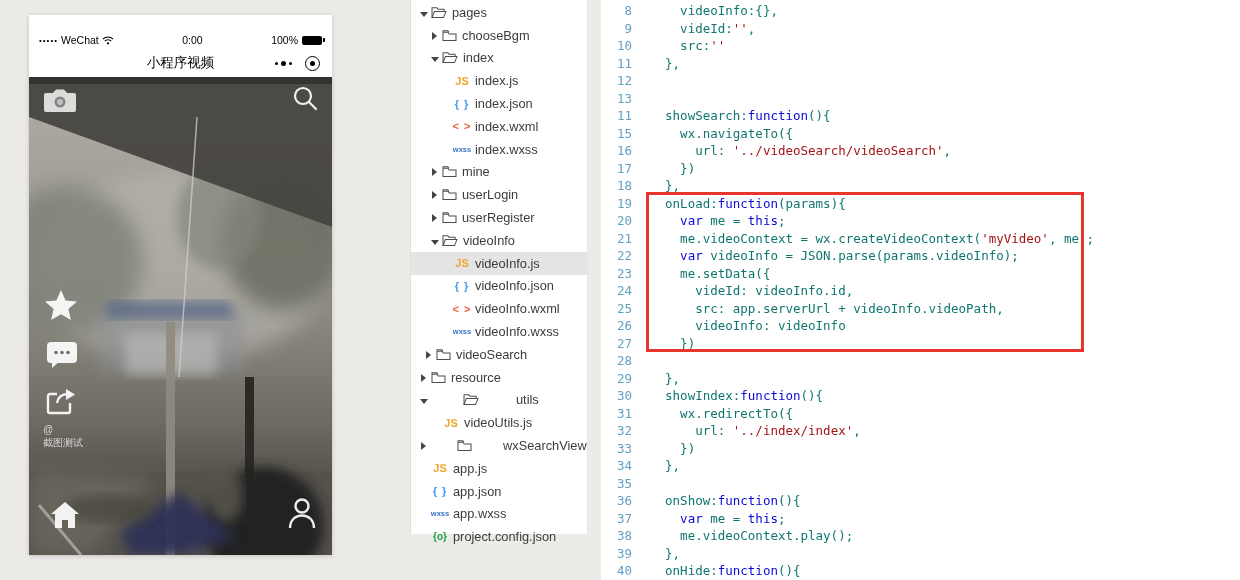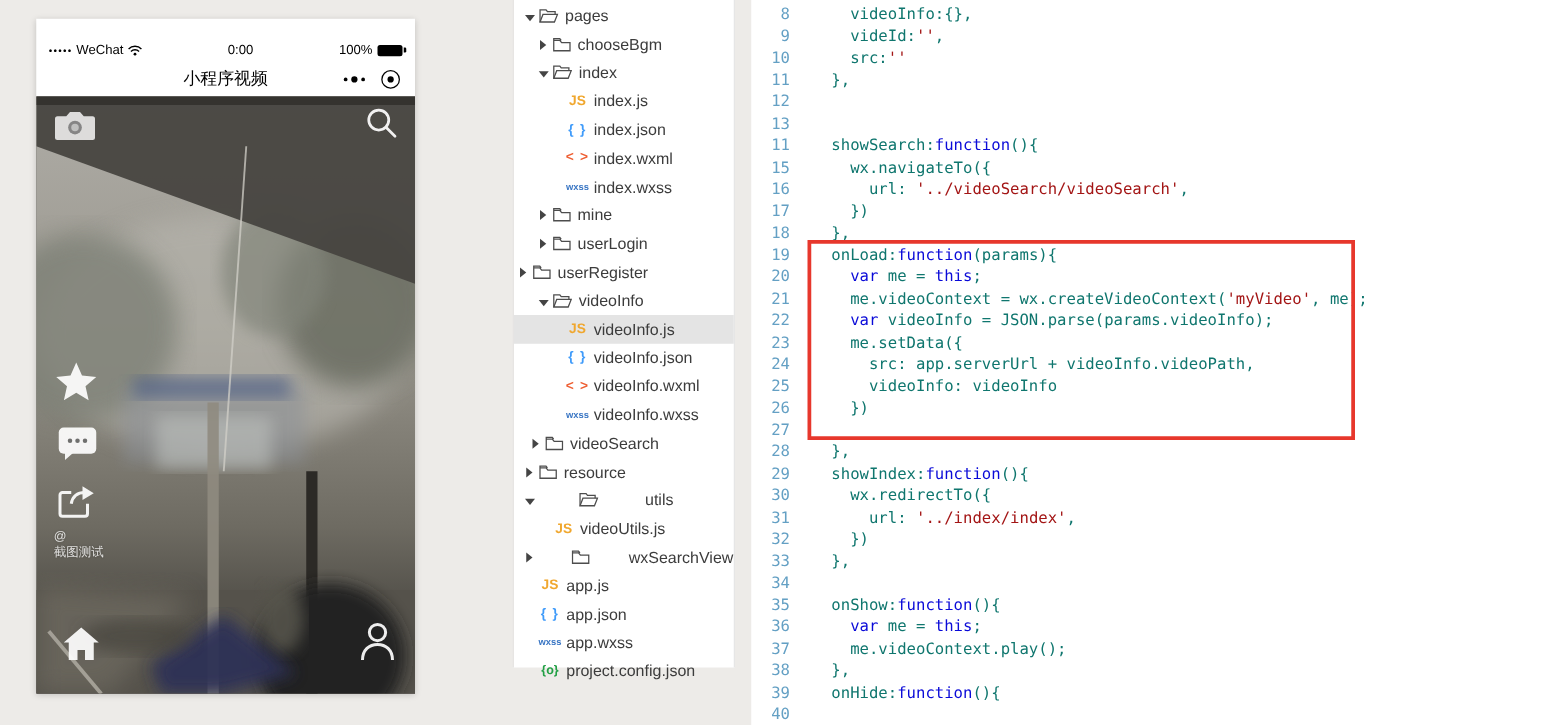--- a/index.html
+++ b/index.html
@@ -242,21 +242,21 @@
     </div>
     <div class="tree-row" style="padding-left: 20px;">
       <span class="tw"><span class="arrow-closed" style="display: inline-block;"></span></span>
       <span class="foldicon">
         <svg width="15" height="13" viewBox="0 0 16 14">
           <path d="M1 3.5 h5.2 l1.6 2 H15 v7 H1 z M1 3.5 V2 h5.2 l1.2 1.5" fill="none" stroke="#4d4d4d" stroke-width="1.1"></path>
         </svg>
       </span>
       <span>userLogin</span>
     </div>
-    <div class="tree-row" style="padding-left: 4px;">
+    <div class="tree-row" style="padding-left: 20px;">
       <span class="tw"><span class="arrow-closed" style="display: inline-block;"></span></span>
       <span class="foldicon">
         <svg width="15" height="13" viewBox="0 0 16 14">
           <path d="M1 3.5 h5.2 l1.6 2 H15 v7 H1 z M1 3.5 V2 h5.2 l1.2 1.5" fill="none" stroke="#4d4d4d" stroke-width="1.1"></path>
         </svg>
       </span>
       <span>userRegister</span>
     </div>
     <div class="tree-row" style="padding-left: 20px;">
       <span class="tw"><span class="arrow-open" style="display: inline-block;"></span></span>
@@ -389,20 +389,21 @@
       <div class="cl"><span class="d">  showSearch:</span><span class="k">function</span><span class="d">(){</span></div>
       <div class="cl"><span class="d">    wx.navigateTo({</span></div>
       <div class="cl"><span class="d">      url: </span><span class="s">'../videoSearch/videoSearch'</span><span class="d">,</span></div>
       <div class="cl"><span class="d">    })</span></div>
       <div class="cl"><span class="d">  },</span></div>
       <div class="cl"><span class="d">  onLoad:</span><span class="k">function</span><span class="d">(params){</span></div>
       <div class="cl"><span class="d">    </span><span class="k">var</span><span class="d"> me = </span><span class="k">this</span><span class="d">;</span></div>
       <div class="cl"><span class="d">    me.videoContext = wx.createVideoContext(</span><span class="s">'myVideo'</span><span class="d">, me);</span></div>
       <div class="cl"><span class="d">    </span><span class="k">var</span><span class="d"> videoInfo = JSON.parse(params.videoInfo);</span></div>
       <div class="cl"><span class="d">    me.setData({</span></div>
+      <div class="cl"><span class="d">      videId: videoInfo.id,</span></div>
       <div class="cl"><span class="d">      src: app.serverUrl + videoInfo.videoPath,</span></div>
       <div class="cl"><span class="d">      videoInfo: videoInfo</span></div>
       <div class="cl"><span class="d">    })</span></div>
       <div class="cl"></div>
       <div class="cl"><span class="d">  },</span></div>
       <div class="cl"><span class="d">  showIndex:</span><span class="k">function</span><span class="d">(){</span></div>
       <div class="cl"><span class="d">    wx.redirectTo({</span></div>
       <div class="cl"><span class="d">      url: </span><span class="s">'../index/index'</span><span class="d">,</span></div>
       <div class="cl"><span class="d">    })</span></div>
       <div class="cl"><span class="d">  },</span></div>

